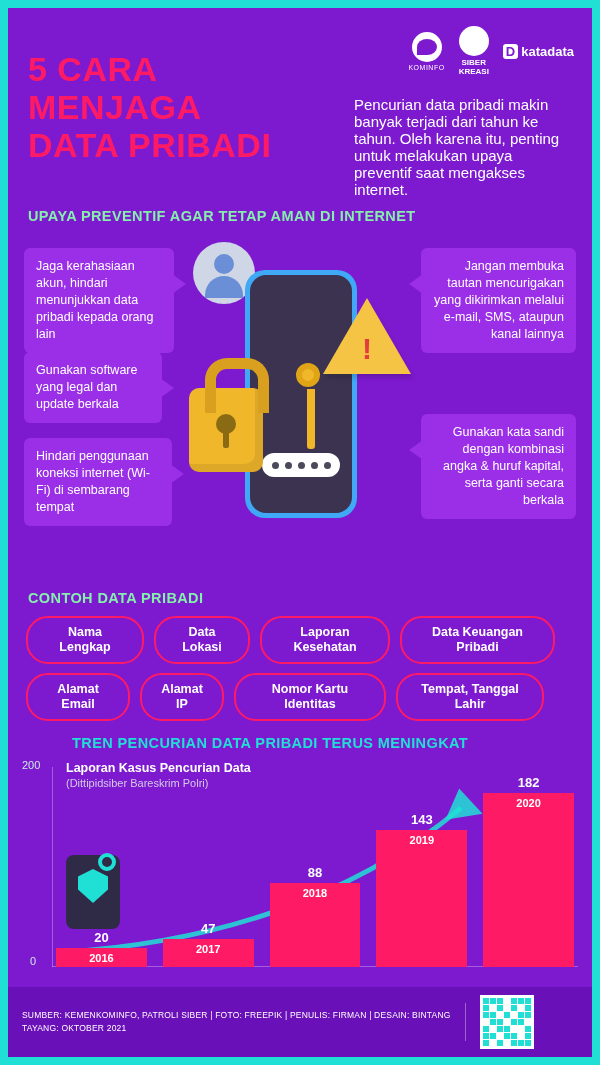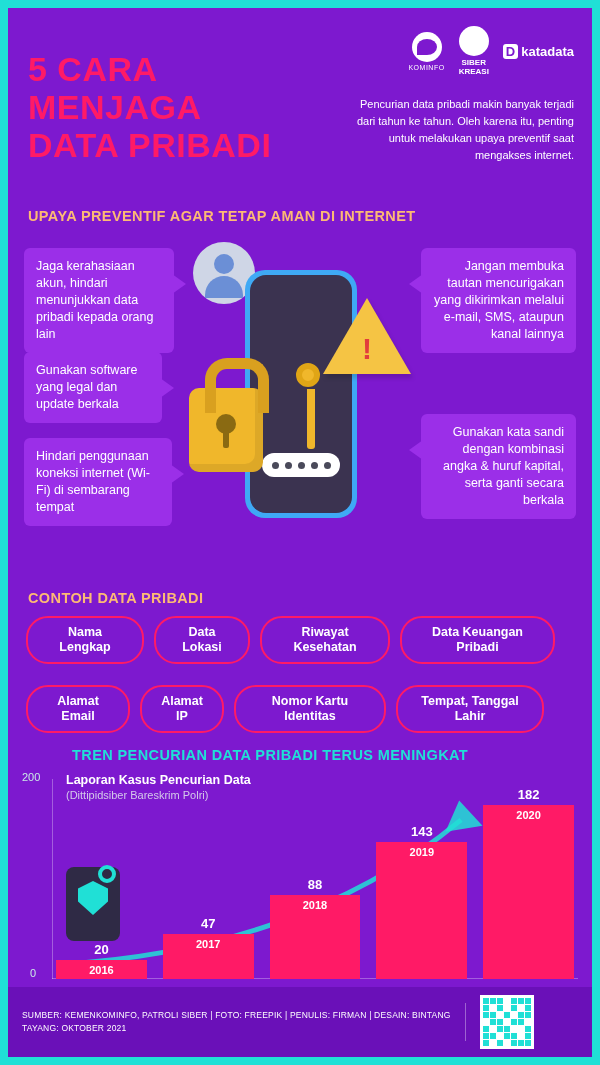--- a/index.html
+++ b/index.html
@@ -56,27 +56,27 @@
   }
 
   .title {
     position: absolute; left: 20px; top: 42px;
     font-size: 34px; line-height: 38px;
     font-weight: bold; color: #ff1a66;
     letter-spacing: .5px;
   }
   .intro {
     position: absolute; right: 18px; top: 88px;
-    width: 220px; text-align: right;
-    color: #fff; font-size: 11px; line-height: 17px;
+    width: 220px; 
+    color: #fff; font-size: 15px; line-height: 17px;
   }
 
   
   .sec-head {
-    color: #fdba74; font-weight: bold;
+    color: #86efac; font-weight: bold;
     font-size: 14.5px; letter-spacing: .4px;
     padding: 0 20px;
   }
 
   
   .preventif { position: relative; height: 340px; margin-top: 6px; }
 
   .bubble {
     position: absolute;
     background: #9b2fe8;
@@ -174,21 +174,21 @@
     filter: drop-shadow(2px 4px 2px rgba(0,0,0,.15));
   }
   .warn-mark {
     position: absolute; right: 41px; top: 96px;
     color: #e23c3c; font-size: 30px; font-weight: bold; line-height: 30px;
   }
 
   
   .contoh { margin-top: 20px; }
   .pills {
-    display: flex; flex-wrap: wrap; gap: 21px 10px;
+    display: flex; flex-wrap: wrap; gap: 9px 10px;
     padding: 10px 18px 0;
   }
   .pill {
     border: 2px solid #ff1a66; border-radius: 22px;
     color: #fff; background: transparent;
     font-size: 12.5px; line-height: 15px; font-weight: bold;
     padding: 7px 14px; text-align: center;
     min-height: 44px; display: flex; align-items: center; justify-content: center;
   }
 
@@ -340,21 +340,21 @@
         <span>Gunakan kata sandi dengan kombinasi angka &amp; huruf kapital, serta ganti secara berkala</span>
         <span class="tail"></span>
       </div>
     </div>
 
     <div class="contoh">
       <div class="sec-head">CONTOH DATA PRIBADI</div>
       <div class="pills">
         <div class="pill" style="width:118px">Nama Lengkap</div>
         <div class="pill" style="width:96px">Data Lokasi</div>
-        <div class="pill" style="width:130px">Riwayat Kesehatan</div>
+        <div class="pill" style="width:130px">Laporan Kesehatan</div>
         <div class="pill" style="width:155px">Data Keuangan Pribadi</div>
         <div class="pill" style="width:104px">Alamat Email</div>
         <div class="pill" style="width:84px">Alamat IP</div>
         <div class="pill" style="width:152px">Nomor Kartu Identitas</div>
         <div class="pill" style="width:148px">Tempat, Tanggal Lahir</div>
       </div>
     </div>
 
     <div class="chart-sec">
       <div class="sec-head">TREN PENCURIAN DATA PRIBADI TERUS MENINGKAT</div>
@@ -378,21 +378,21 @@
 
         <div class="bars">
           <div class="bar-col">
             <div class="bar-val">20</div>
             <div class="bar" style="height:19px">
               <div class="bar-lbl">2016</div>
             </div>
           </div>
           <div class="bar-col">
             <div class="bar-val">47</div>
-            <div class="bar" style="height:45px">
+            <div class="bar" style="height:28px">
               <div class="bar-lbl">2017</div>
             </div>
           </div>
           <div class="bar-col">
             <div class="bar-val">88</div>
             <div class="bar" style="height:84px">
               <div class="bar-lbl">2018</div>
             </div>
           </div>
           <div class="bar-col">

